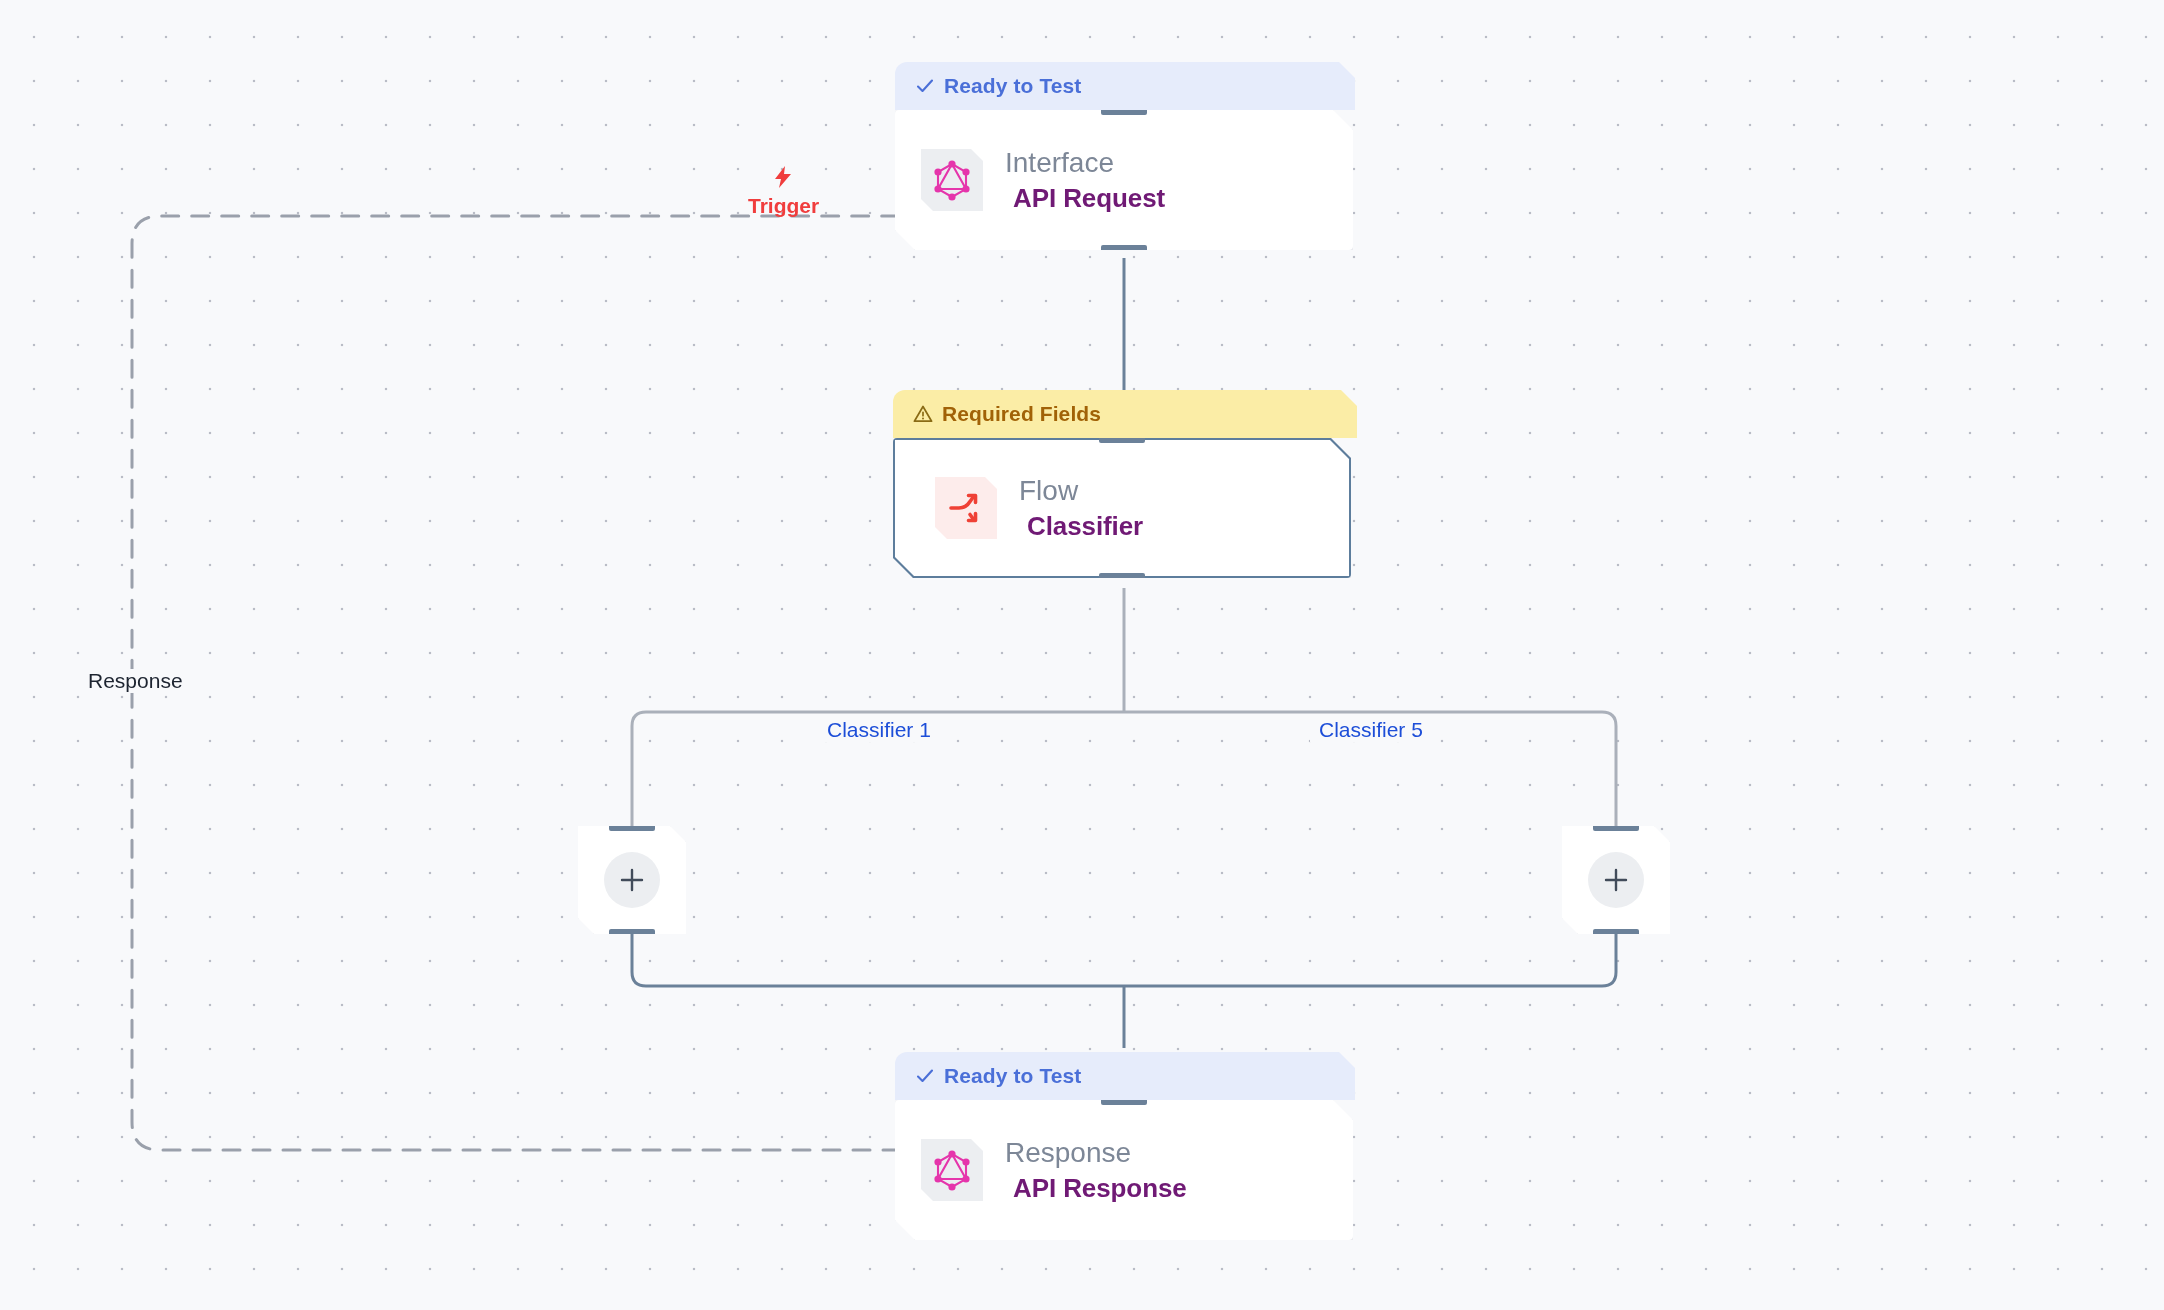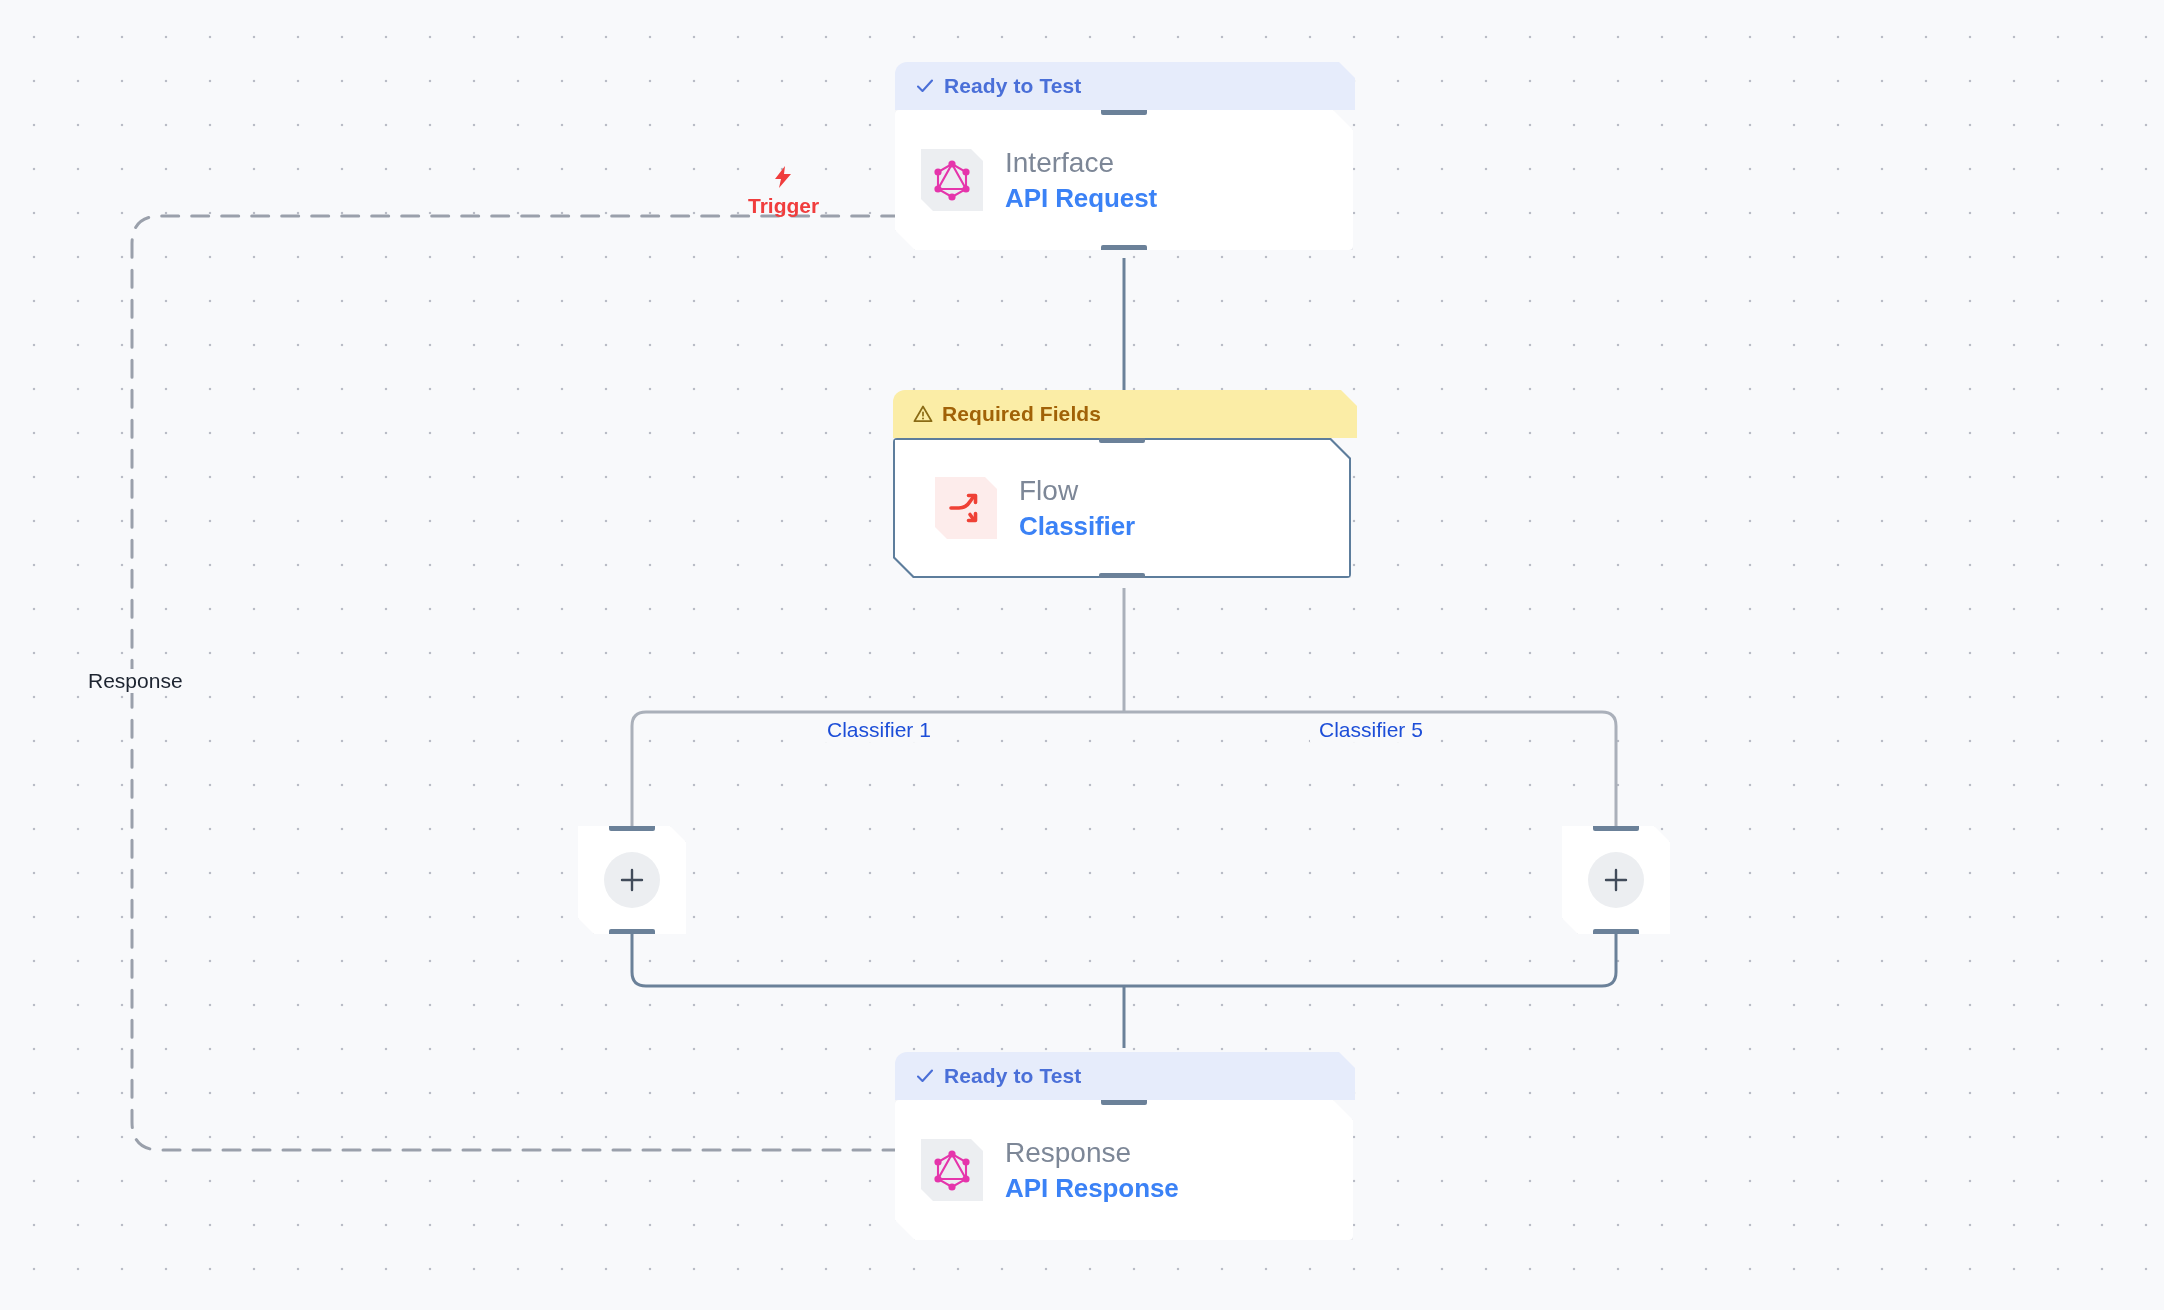--- a/index.html
+++ b/index.html
@@ -119,23 +119,24 @@
 
   .labels { display: flex; flex-direction: column; gap: 2px; }
   .kind {
     font-size: 28px;
     color: #7d8797;
     line-height: 1.25;
   }
   .title {
     font-size: 26px;
     font-weight: 700;
-    color: #3b82f6;
+    color: #701a75;
     line-height: 1.25;
     letter-spacing: -.1px;
+    margin-left: 8px;
   }
 
   
   .tab {
     position: absolute;
     width: 46px;
     height: 14px;
     background: #6b8199;
     left: 50%;
     transform: translateX(-50%);

